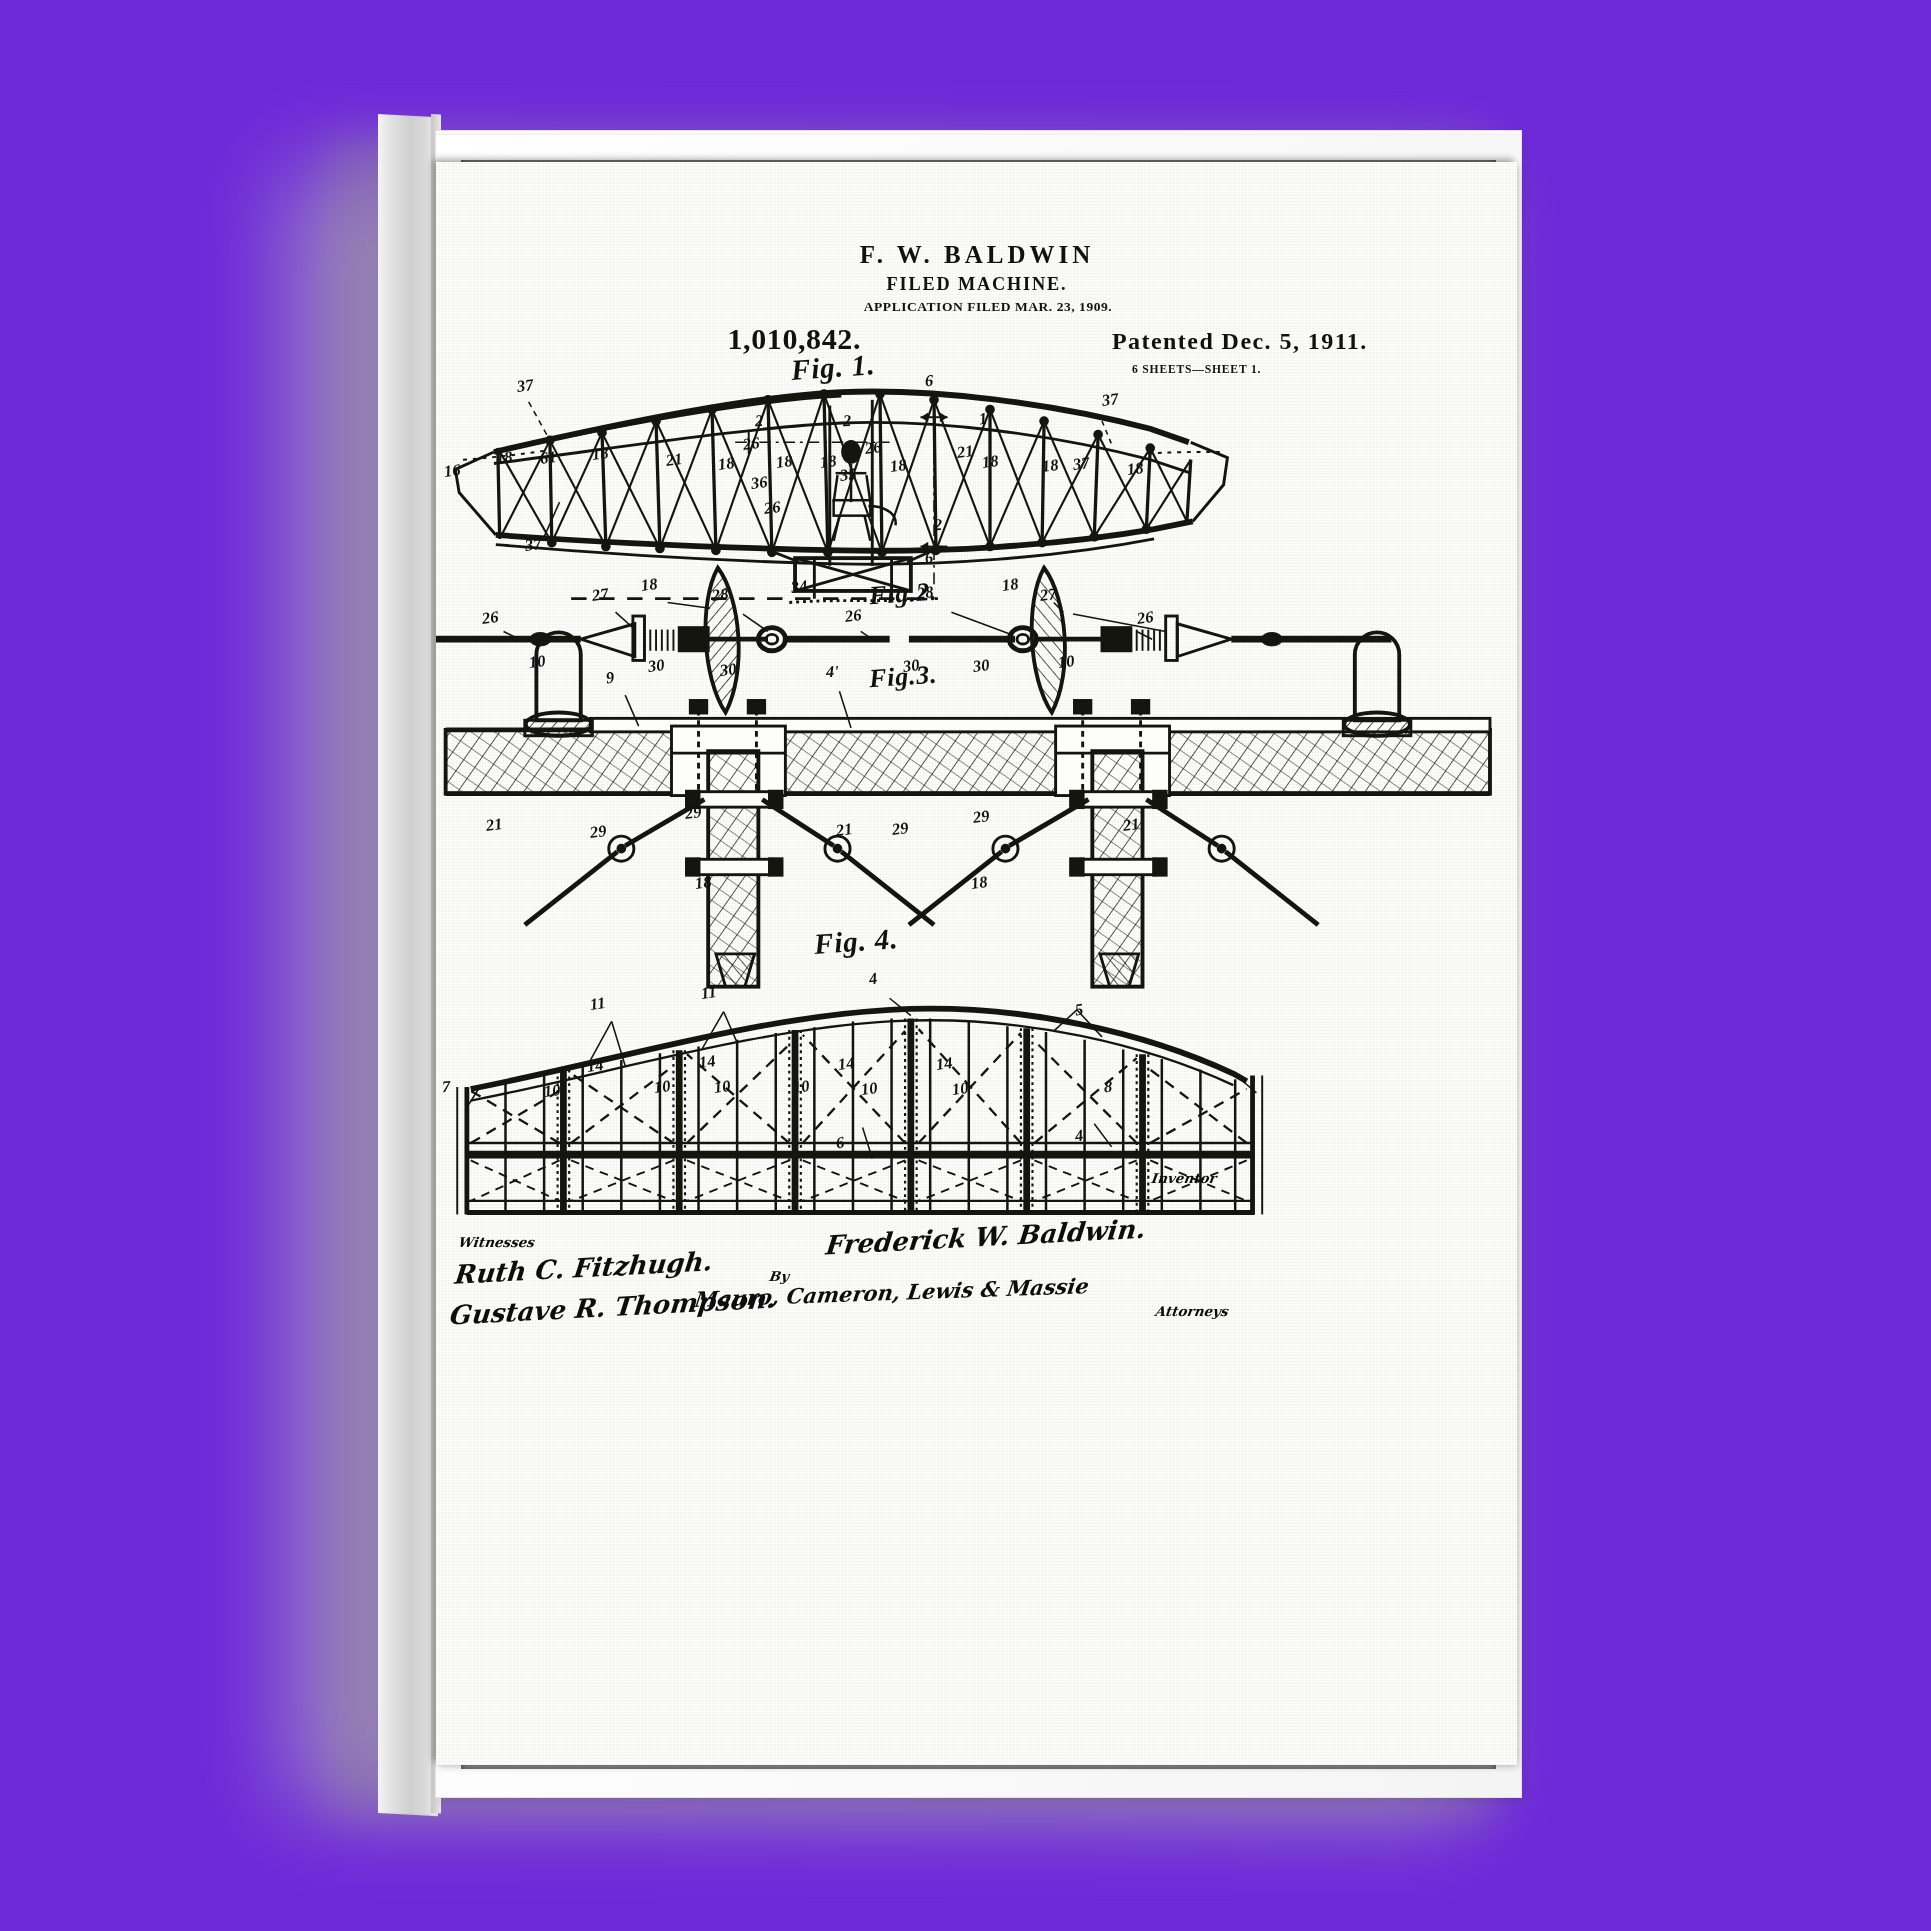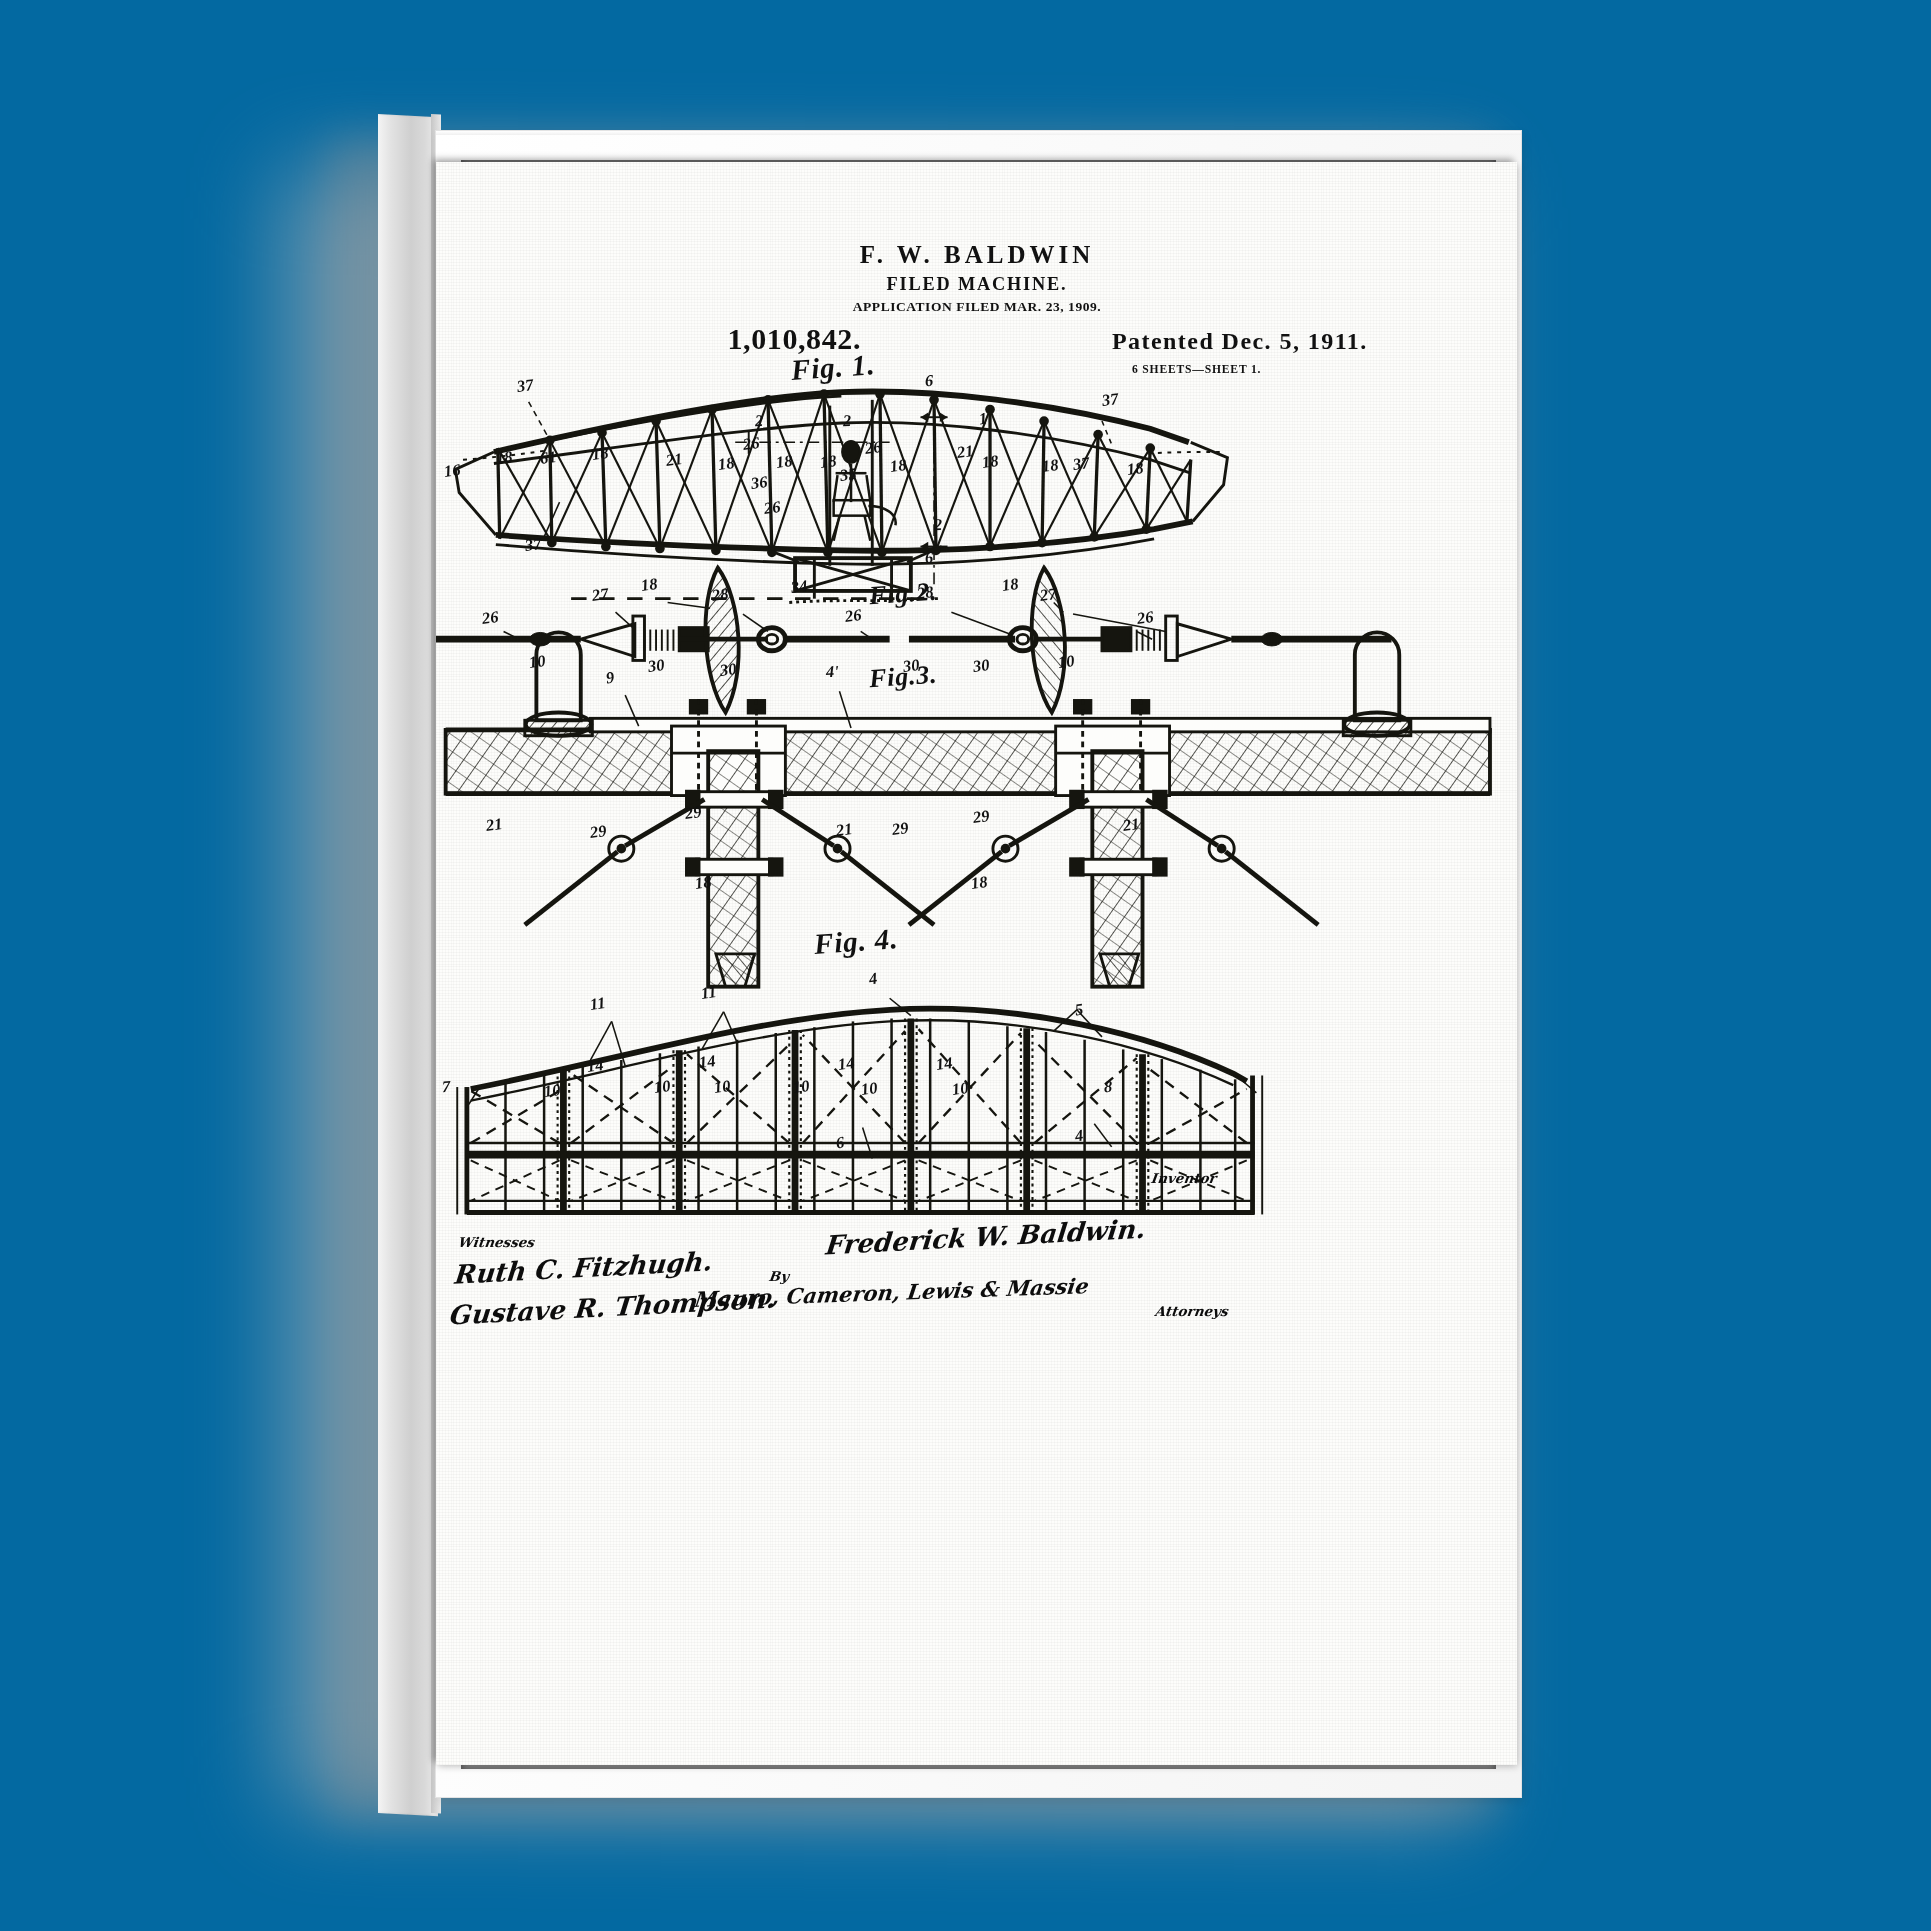--- a/index.html
+++ b/index.html
@@ -5,21 +5,21 @@
 <style>
   html,body{margin:0;padding:0;}
   body{
     width:1931px;height:1931px;
     background:#ffffff;
     font-family:"Liberation Serif", serif;
     overflow:hidden;
   }
 
   
-  #scene{position:relative;width:1931px;height:1931px;background:#0369a1;}
+  #scene{position:relative;width:1931px;height:1931px;background:#6d28d9;}
 
   
   .wall-shadow{
     position:absolute;
     left:319px; top:145px;
     width:1188px; height:1641px;
     background:#b9b9b9;
     filter:blur(46px);
     opacity:.55;
     transform:translate(-37px, 27px) skewY(0.4deg);
@@ -99,21 +99,21 @@
     opacity:.9;
   }
   .canvas-inner{position:absolute;inset:0;}
 
   
   .sheet{position:absolute;left:0;top:0;width:1081px;height:1603px;color:#14140f;}
 
   .hdr{position:absolute;text-align:center;font-family:"Liberation Serif",serif;font-weight:bold;letter-spacing:.06em;color:#111;}
   .hdr-name{left:319px;top:79px;width:444px;font-size:25px;letter-spacing:.16em;}
   .hdr-title{left:319px;top:112px;width:444px;font-size:18.3px;letter-spacing:.10em;}
-  .hdr-filed{left:290px;top:137px;width:502px;font-size:13.5px;letter-spacing:.04em;}
+  .hdr-filed{left:301px;top:137px;width:502px;font-size:13.5px;letter-spacing:.04em;}
   .hdr-number{left:58px;top:160px;width:367px;text-align:right;font-size:30px;letter-spacing:.02em;font-weight:bold;}
   .hdr-patented{left:676px;top:166px;width:367px;text-align:left;font-size:24px;font-weight:bold;}
   .hdr-sheets{left:676px;top:201px;width:367px;text-align:left;font-size:11.6px;letter-spacing:.07em;font-weight:bold;padding-left:20px;}
 
   .figlabel{
     position:absolute;
     font-family:"Liberation Serif",serif;
     font-style:italic;font-weight:bold;
     font-size:29px;
     color:#111;

